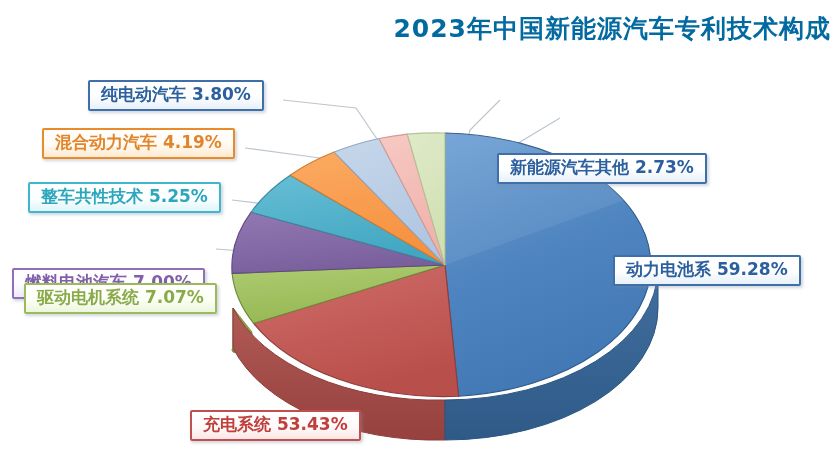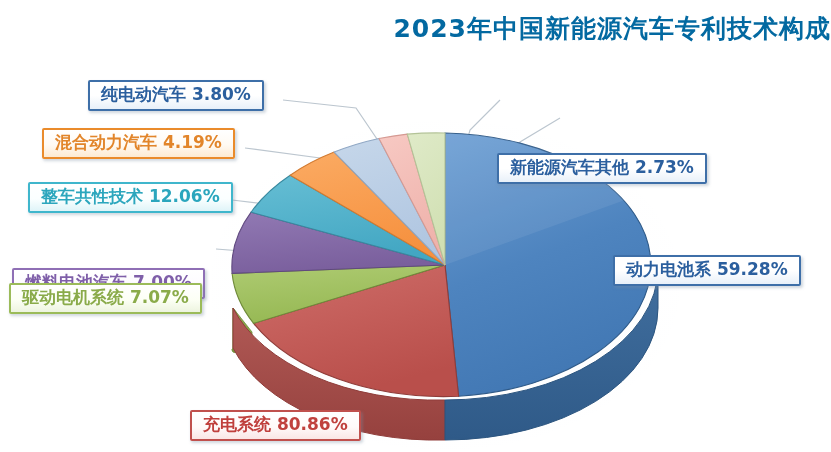--- a/index.html
+++ b/index.html
@@ -52,21 +52,21 @@
   .c-purple   {border-color:#8f6fb5;color:#7f5fa9;background:linear-gradient(180deg,#ffffff 0%,#fdfbff 55%,#efe8f7 100%);margin-top:36px;}
   .c-green    {border-color:#9bbb59;color:#8aab4a;background:linear-gradient(180deg,#ffffff 0%,#fcfff5 55%,#edf4df 100%);}
   .c-red      {border-color:#c0504d;color:#c0403d;background:linear-gradient(180deg,#ffffff 0%,#fffafa 55%,#fae6e5 100%);}
 
   .lbl-pure   {left:88px; top:80px;}
   .lbl-pcu    {left:306px;top:80px;}
   .lbl-other  {left:497px;top:153px;}
   .lbl-hybrid {left:42px; top:128px;}
   .lbl-common {left:28px; top:182px;}
   .lbl-fuel   {left:12px; top:232px;}
-  .lbl-motor  {left:9px; top:283px;}
+  .lbl-motor  {left:24px; top:283px;}
   .lbl-batt   {left:613px;top:255px;}
   .lbl-charge {left:190px;top:410px;}
 </style>
 </head>
 <body>
 
 <div id="chart-root">
 
   <div class="chart-title">2023年中国新能源汽车专利技术构成</div>
 
@@ -178,23 +178,23 @@
     <path d="M 445,265 L 445,133 A 213 132 0 0 1 625,200 Z" fill="#ffffff" opacity="0.07"></path>
   </svg>
 
   <div class="callout c-blue lbl-pure">纯电动汽车  3.80%</div>
 
 
   <div class="callout c-blue lbl-other">新能源汽车其他  2.73%</div>
 
   <div class="callout c-orange lbl-hybrid">混合动力汽车  4.19%</div>
 
-  <div class="callout c-cyan lbl-common">整车共性技术  12.06%</div>
+  <div class="callout c-cyan lbl-common">整车共性技术  5.25%</div>
 
   <div class="callout c-purple lbl-fuel">燃料电池汽车  7.00%</div>
 
   <div class="callout c-green lbl-motor">驱动电机系统  7.07%</div>
 
   <div class="callout c-blue lbl-batt">动力电池系  59.28%</div>
 
-  <div class="callout c-red lbl-charge">充电系统  80.86%</div>
+  <div class="callout c-red lbl-charge">充电系统  53.43%</div>
 
 </div>
 
 </body></html>

